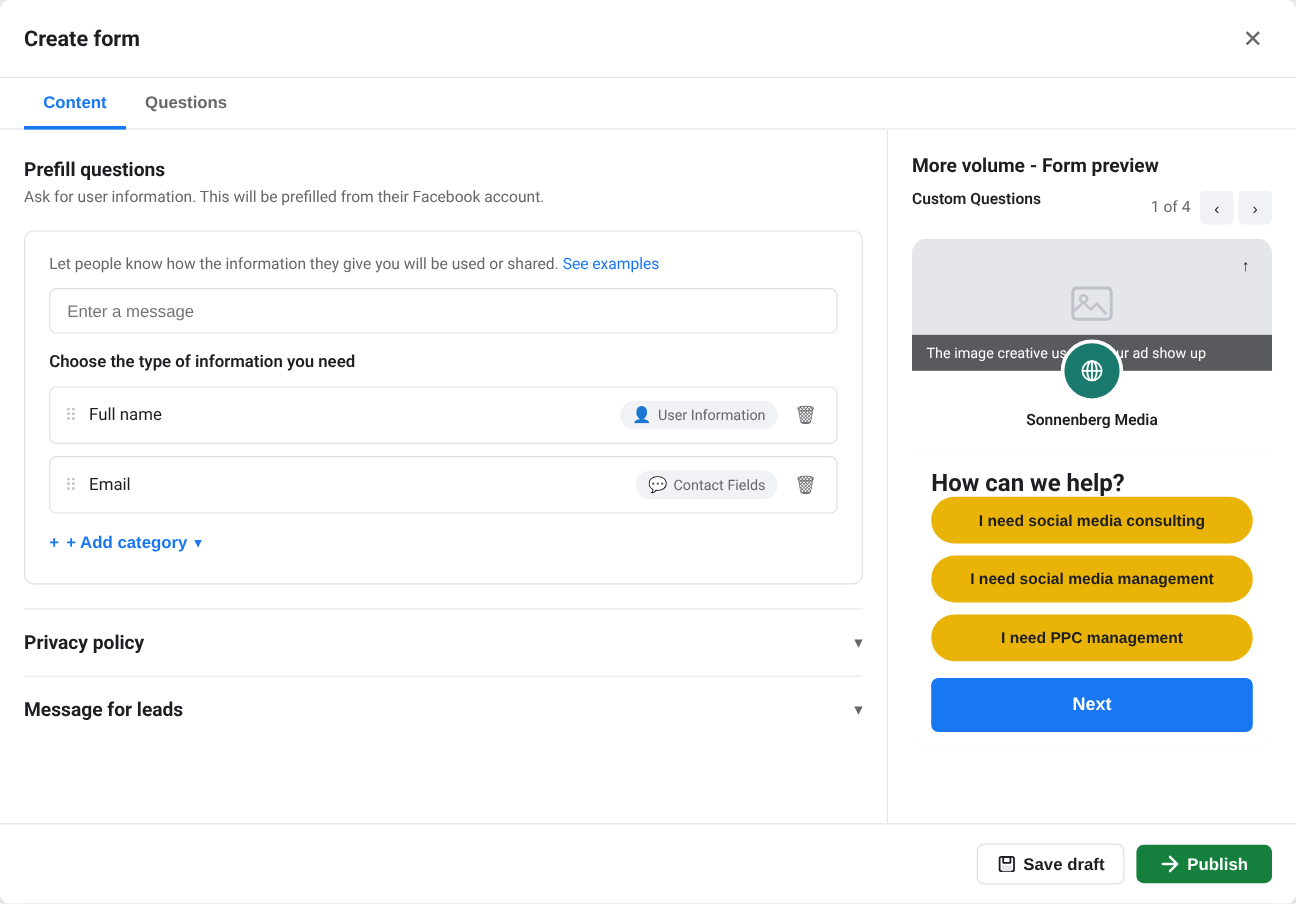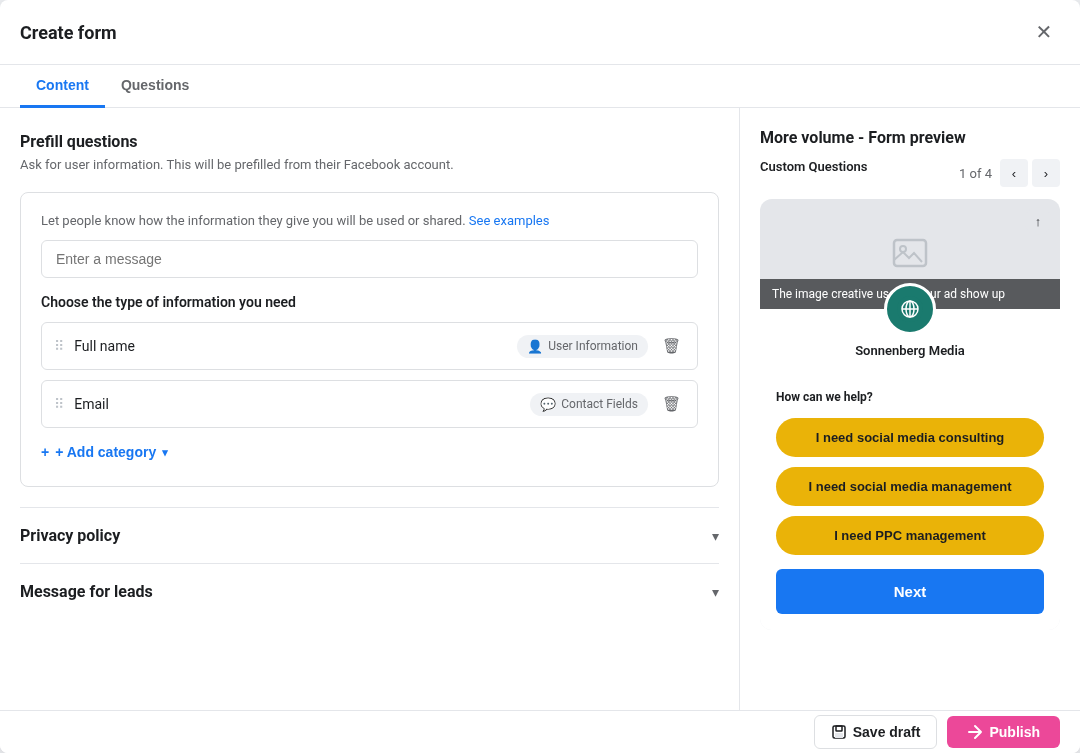--- a/index.html
+++ b/index.html
@@ -39,26 +39,26 @@
     .preview-nav-count { font-size: 13px; color: #65676b; }
     .nav-arrows { display: flex; gap: 4px; }
     .nav-arrow { background: #f0f2f5; border: none; border-radius: 4px; width: 28px; height: 28px; cursor: pointer; display: flex; align-items: center; justify-content: center; color: #1c1e21; font-size: 13px; }
     .phone-preview { background: #f0f2f5; border-radius: 12px; overflow: hidden; position: relative; }
     .phone-top { background: #fff; display: flex; flex-direction: column; align-items: center; padding: 0 0 16px; }
     .image-placeholder { width: 100%; height: 110px; background: #e4e6ea; display: flex; align-items: center; justify-content: center; position: relative; }
     .image-overlay { position: absolute; bottom: 0; left: 0; right: 0; background: rgba(28,30,33,0.7); color: #fff; font-size: 12px; padding: 8px 12px; text-align: left; }
     .brand-circle { width: 52px; height: 52px; border-radius: 50%; background: #1a7a6e; border: 3px solid #fff; display: flex; align-items: center; justify-content: center; margin-top: -26px; z-index: 2; }
     .brand-name { font-size: 13px; font-weight: 600; color: #1c1e21; margin-top: 8px; }
     .phone-content { background: #fff; padding: 16px; }
-    .how-help { font-size: 12px; font-weight: 700; color: #1c1e21; margin-bottom: 14px; }
+    .how-help { font-size: 20px; font-weight: 700; color: #1c1e21; }
     .option-btn { display: block; width: 100%; background: #eab308; border: none; border-radius: 24px; padding: 12px 16px; font-size: 13px; font-weight: 600; color: #1c1e21; margin-bottom: 10px; cursor: pointer; text-align: center; }
     .next-btn { display: block; width: 100%; background: #1877f2; color: #fff; border: none; border-radius: 6px; padding: 14px; font-size: 15px; font-weight: 700; cursor: pointer; margin-top: 14px; text-align: center; }
-    .modal-footer { display: flex; justify-content: flex-end; align-items: center; padding: 4px 20px; border-top: 1px solid #e4e6ea; gap: 10px; background: #fff; }
+    .modal-footer { display: flex; justify-content: flex-end; align-items: center; padding: 16px 20px; border-top: 1px solid #e4e6ea; gap: 10px; background: #fff; }
     .save-draft-btn { background: #fff; border: 1px solid #dddfe2; border-radius: 6px; padding: 8px 16px; font-size: 14px; font-weight: 600; color: #1c1e21; cursor: pointer; display: flex; align-items: center; gap: 6px; }
-    .publish-btn { background: #ec4899; color: #fff; border: none; border-radius: 6px; padding: 8px 20px; font-size: 14px; font-weight: 700; cursor: pointer; display: flex; align-items: center; gap: 6px; }
+    .publish-btn { background: #15803d; color: #fff; border: none; border-radius: 6px; padding: 8px 20px; font-size: 14px; font-weight: 700; cursor: pointer; display: flex; align-items: center; gap: 6px; }
     .top-scroll-btn { position: absolute; top: 120px; right: 24px; width: 28px; height: 28px; background: #e4e6ea; border-radius: 50%; display: flex; align-items: center; justify-content: center; cursor: pointer; font-size: 13px; color: #1c1e21; border: none; }
     .right-inner { display: flex; flex-direction: column; height: 100%; }
   </style>
 </head>
 <body>
 
 <div class="modal">
 
   <div class="modal-header">
     <span class="modal-title">Create form</span>

